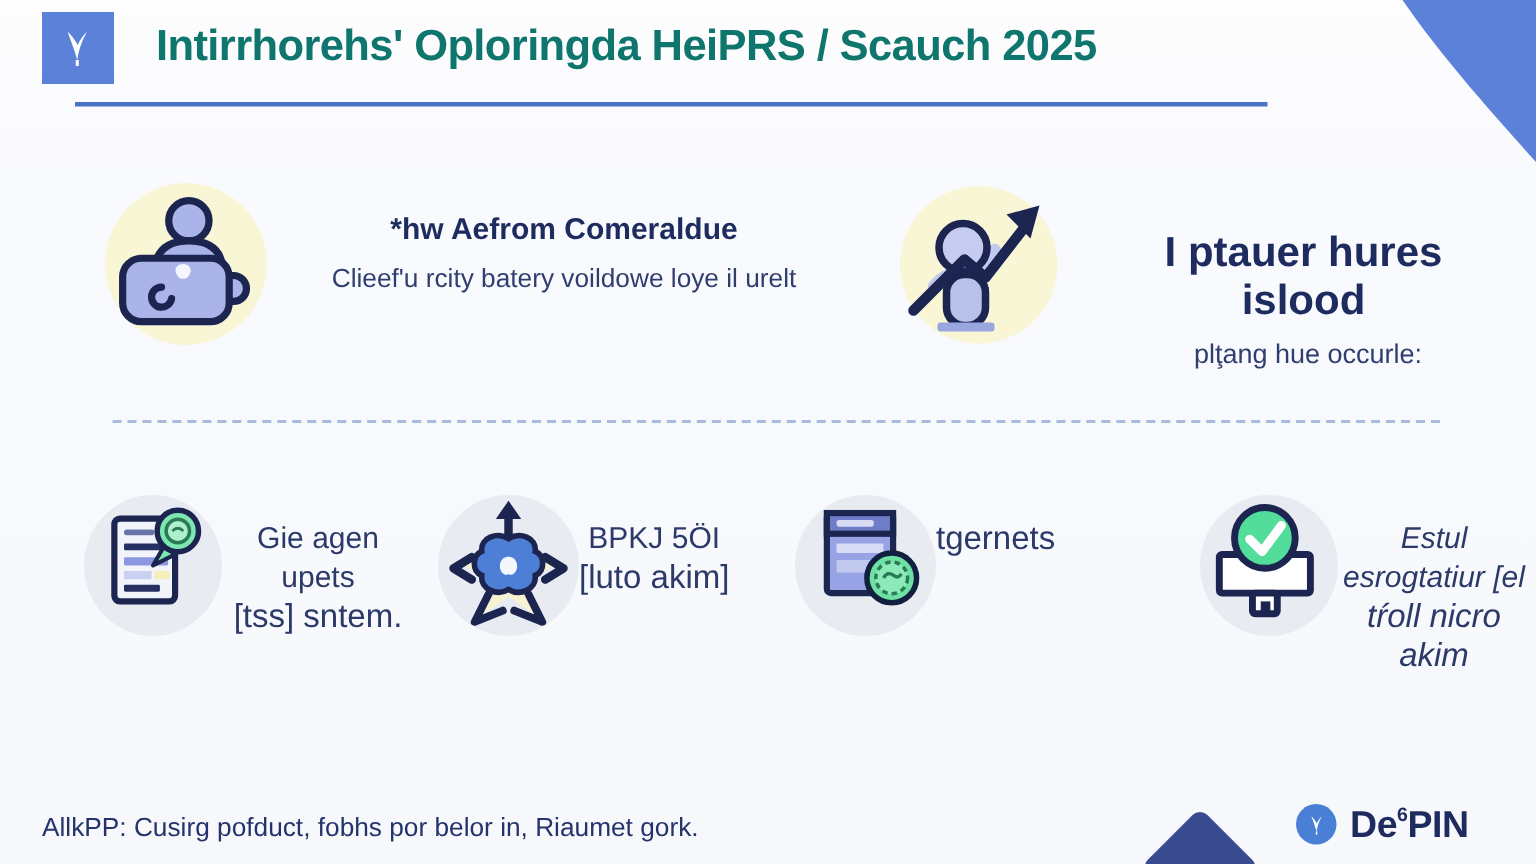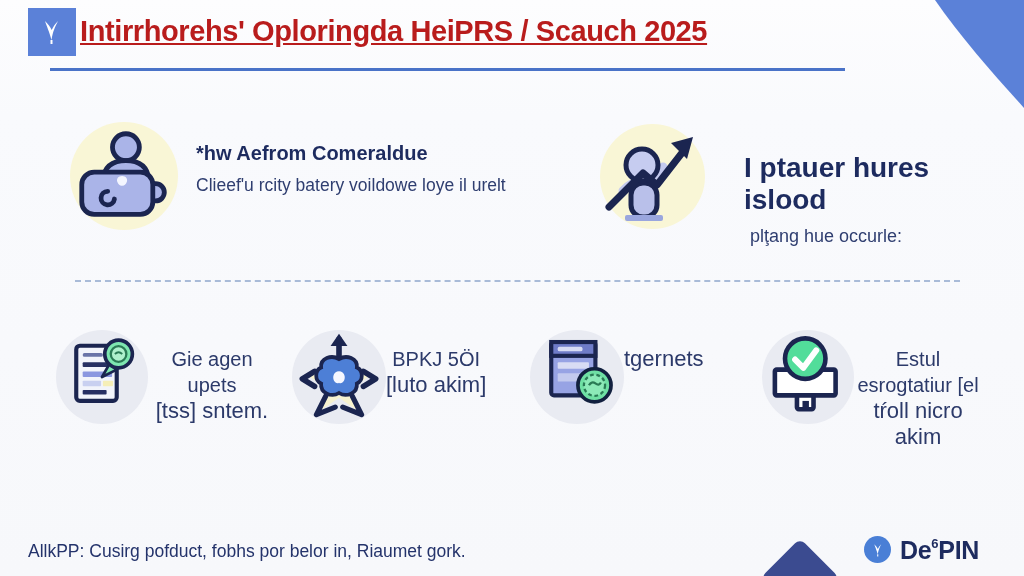--- a/index.html
+++ b/index.html
@@ -5,44 +5,44 @@
   html,body{margin:0;padding:0;}
   body{
     width:1024px;height:576px;overflow:hidden;position:relative;
     font-family:"Liberation Sans","DejaVu Sans",sans-serif;
     background:linear-gradient(180deg,#fdfdfe 0%,#f9fafd 20%,#f7f8fb 100%);
   }
   .abs{position:absolute;}
   
   .logo-square{left:28px;top:8px;width:48px;height:48px;background:#5b81d8;
     display:flex;align-items:center;justify-content:center;}
-  .slide-title{left:80px;top:15px;width:800px;font-size:29px;font-weight:700;
-    color:#b91c1c;letter-spacing:-0.4px;white-space:nowrap;text-decoration:underline;}
+  .slide-title{left:104px;top:15px;width:800px;font-size:29px;font-weight:700;
+    color:#0f766e;letter-spacing:-0.4px;white-space:nowrap;}
   .title-rule{left:50px;top:68px;width:795px;height:3px;background:#4a73c8;}
   .corner{top:0;right:0;}
   
   .feat-circle{width:108px;height:108px;border-radius:50%;background:#f9f6d6;
     display:flex;align-items:center;justify-content:center;}
   .feat1-circle{left:70px;top:122px;}
   .feat2-circle{left:600px;top:124px;width:105px;height:105px;}
-  .feat-text{color:#2f3e70;}
+  .feat-text{color:#2f3e70;text-align:center;}
   .feat1-text{left:196px;top:142px;width:360px;}
   .feat2-text{left:744px;top:152px;width:250px;}
   .feat-heading{font-size:20px;font-weight:700;color:#1d2b5f;margin:0 0 8px 0;}
   .feat2-text .feat-heading{font-size:28px;}
   .feat-line{font-size:17.5px;line-height:25px;margin:0;}
   .feat2-text .feat-line{font-size:18px;padding-left:6px;}
   
   .divider{left:75px;top:280px;width:885px;height:0;border-top:2px dashed #a9bbd8;}
   
   .item-col{top:330px;width:220px;display:flex;flex-direction:row;align-items:flex-start;}
   .item-col-1{left:56px;}
   .item-col-2{left:292px;}
   .item-col-3{left:530px;}
-  .item-col-4{left:762px;}
+  .item-col-4{left:800px;font-style:italic;}
   .item-circle{width:94px;height:94px;border-radius:50%;background:#e9ebf2;
     display:flex;align-items:center;justify-content:center;}
   .item-label{margin-top:16px;text-align:center;color:#2c3a6a;
     font-size:20px;line-height:26px;}
   .item-label .l2{font-size:22px;}
   
   .footer-note{left:28px;top:541px;font-size:17.5px;color:#24336b;}
   .diamond{left:772px;top:550px;width:56px;height:56px;background:#3b4b90;
     border-radius:7px;transform:rotate(45deg);}
   .brand{left:864px;top:536px;display:flex;gap:9px;}

